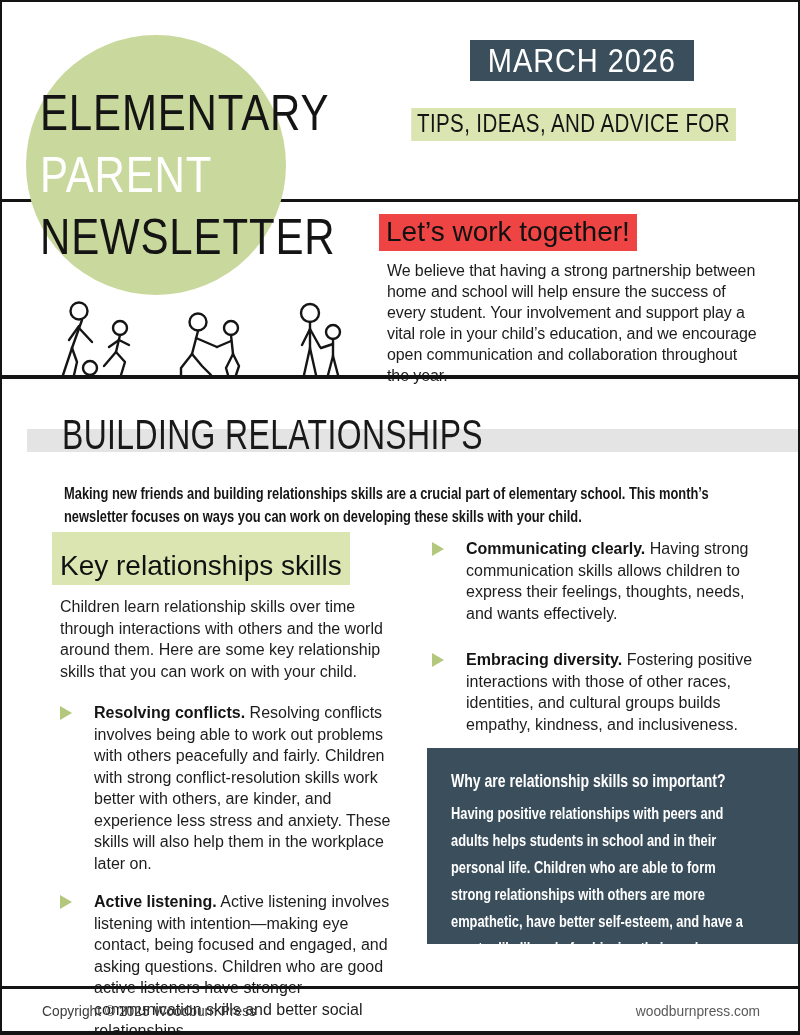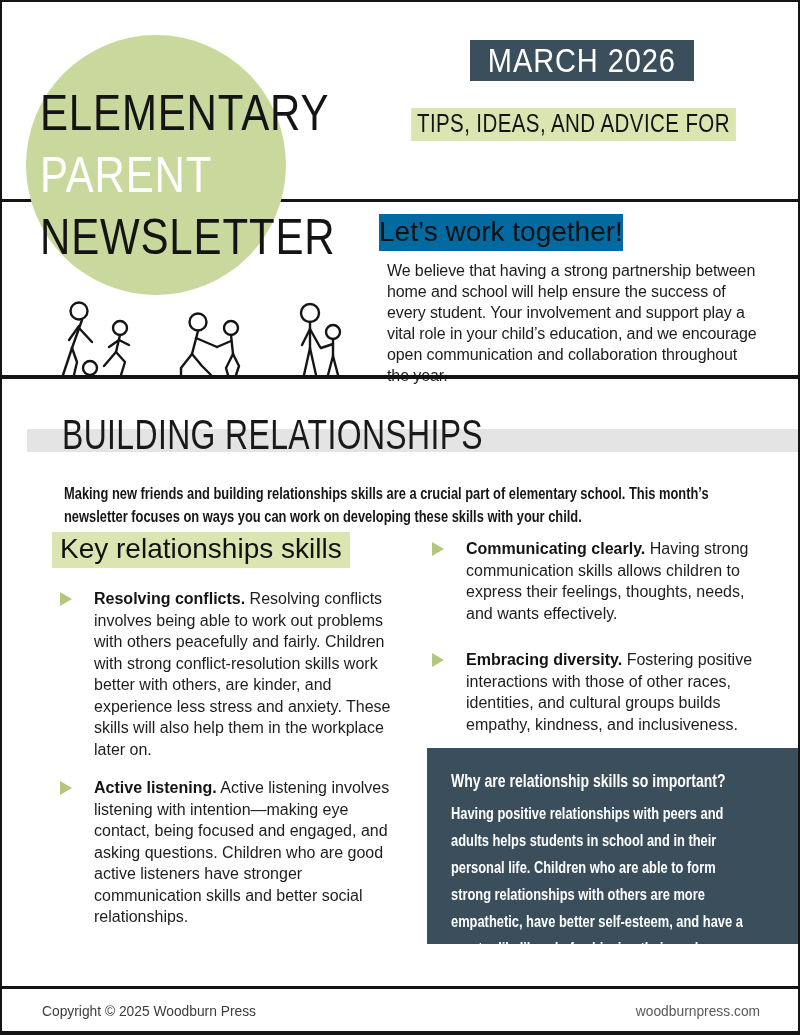--- a/index.html
+++ b/index.html
@@ -22,34 +22,34 @@
   .issue-box span { color:#fff; font-size:33px; letter-spacing:1px; white-space:nowrap;
     transform:scaleX(0.88); }
   .tagline { position:absolute; right:62px; top:106px; text-align:right; z-index:3; }
   .tagline .tag-line { display:block; margin-bottom:3px; }
   .tagline .mark { display:inline-block; background:#dbe5b2; padding:1px 7px 3px; font-size:25px;
     letter-spacing:0.5px; white-space:nowrap; transform:scaleX(0.82); transform-origin:right center;
     color:#141414; }
   
   .lets-work { position:absolute; left:377px; top:212px; width:380px; z-index:3; }
   .lets-work h2 { margin:0; font-size:28px; font-weight:400; color:#111; }
-  .lets-work h2 .mark { background:#0369a1; padding:2px 0 3px; display:inline-block; }
+  .lets-work h2 .mark { background:#ef4444; padding:2px 7px 3px; display:inline-block; }
   .lets-work p { margin:9px 0 0 8px; font-size:16px; line-height:21px; letter-spacing:-0.1px; color:#1c1c1c; }
   .figures { position:absolute; left:30px; top:296px; z-index:3; }
   .rule-ground { position:absolute; left:0; right:0; top:373px; height:4px; background:#141414; z-index:4; }
   
   .graybar { position:absolute; left:25px; right:0; top:427px; height:23px; background:#e4e4e4; }
   .section-title { position:absolute; left:60px; top:412px; margin:0; font-size:42px; line-height:42px;
     font-weight:400; letter-spacing:0.5px; white-space:nowrap; transform:scaleX(0.76);
     transform-origin:left top; color:#191919; }
   .section-intro { position:absolute; left:62px; top:463px; width:865px; font-weight:700;
     font-size:16.5px; line-height:23px; transform:scaleX(0.78); transform-origin:top left; color:#161616; }
   .col-left { position:absolute; left:58px; top:530px; width:347px; }
   .col-left h3 { margin:0; font-size:28px; font-weight:400; color:#111; }
-  .col-left h3 .mark { background:#dbe5b2; padding:1px 8px 3px; display:inline-block; margin-left:-8px; }
+  .col-left h3 .mark { background:#dbe5b2; padding:18px 8px 3px; display:inline-block; margin-left:-8px; }
   .col-left .lead { margin:11px 0 0; font-size:16px; line-height:21.5px; color:#1d1d1d; }
   .bullets { list-style:none; margin:20px 0 0; padding:0; }
   .bullets li { display:flex; gap:22px; margin-bottom:17px; }
   .tri { flex:0 0 auto; width:0; height:0; margin-top:4px;
     border-left:12px solid #b3c77d; border-top:7px solid transparent; border-bottom:7px solid transparent; }
   .bullets p { margin:0; font-size:16px; line-height:21.5px; color:#1d1d1d; }
   .bullets b { color:#141414; }
   .col-right { position:absolute; left:430px; top:536px; width:338px; }
   .col-right .bullets { margin-top:0; }
   .col-right .bullets li { margin-bottom:25px; }
@@ -132,20 +132,21 @@
     <path d="M301,58 L306,77"></path>
   </svg>
   <div class="rule-ground"></div>
 
   <div class="graybar"></div>
   <h1 class="section-title">BUILDING RELATIONSHIPS</h1>
   <p class="section-intro">Making new friends and building relationships skills are a crucial part of elementary school. This month’s newsletter focuses on ways you can work on developing these skills with your child.</p>
 
   <div class="col-left">
     <h3><span class="mark">Key relationships skills</span></h3>
+    <p class="lead">Children learn relationship skills over time through interactions with others and the world around them. Here are some key relationship skills that you can work on with your child.</p>
     <ul class="bullets">
       <li>
         <span class="tri"></span>
         <p><b>Resolving conflicts.</b> <span>Resolving conflicts involves being able to work out problems with others peacefully and fairly. Children with strong conflict-resolution skills work better with others, are kinder, and experience less stress and anxiety. These skills will also help them in the workplace later on.</span></p>
       </li>
       <li>
         <span class="tri"></span>
         <p><b>Active listening.</b> <span>Active listening involves listening with intention—making eye contact, being focused and engaged, and asking questions. Children who are good active listeners have stronger communication skills and better social relationships.</span></p>
       </li>
     </ul>

